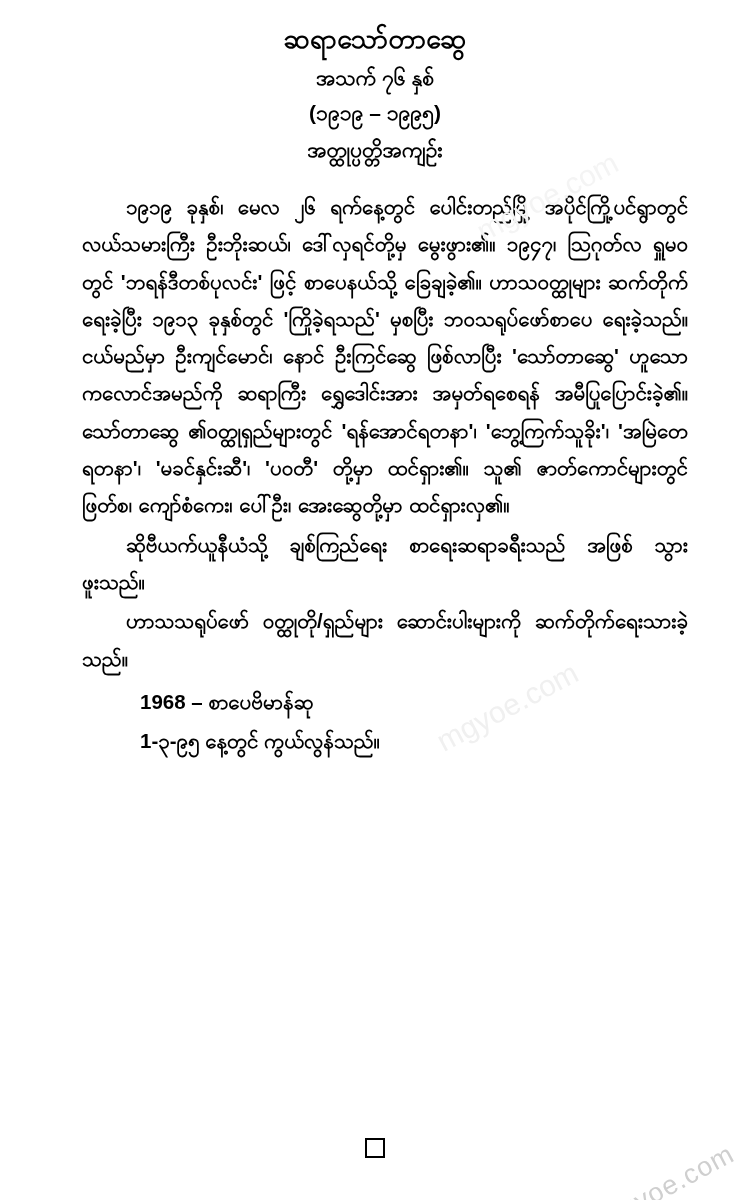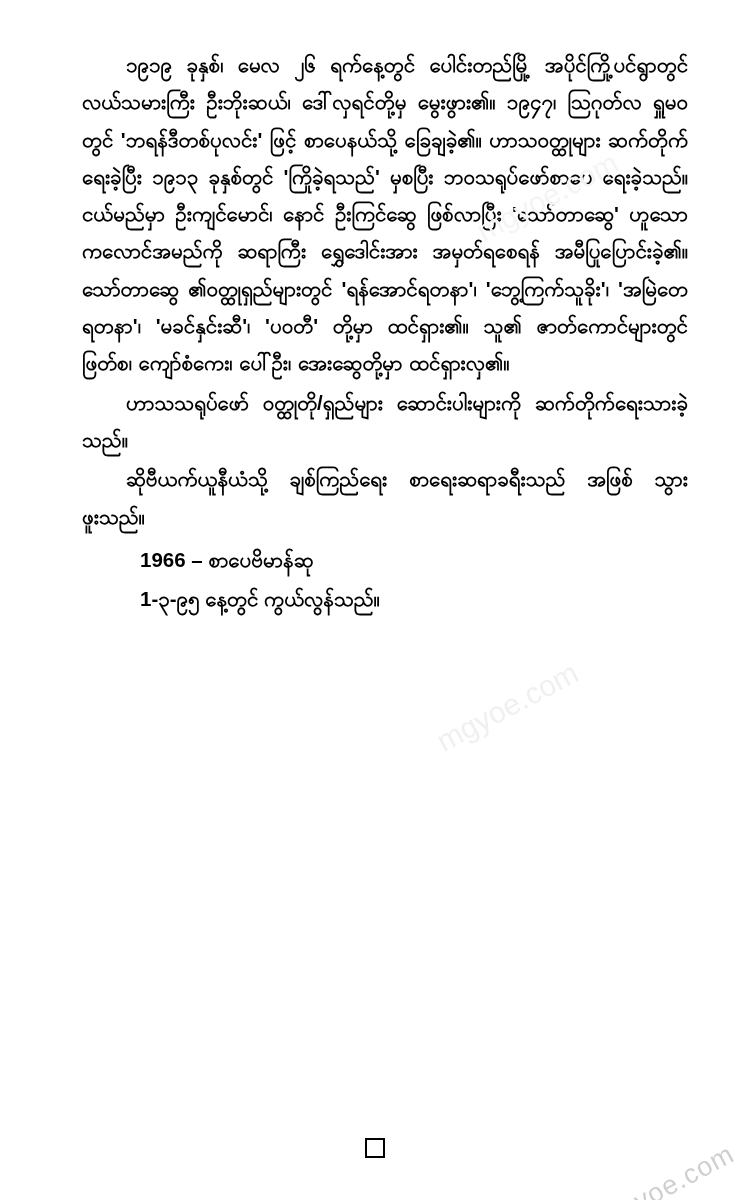--- a/index.html
+++ b/index.html
@@ -117,27 +117,33 @@
   }
 </style>
 </head>
 <body>
 
 <div class="page">
 
   <div class="watermark-faint2">mgyoe.com</div>
   <div class="watermark-faint">mgyoe.com</div>
 
+  <div class="header">
+    <div class="doc-title">ဆရာသော်တာဆွေ</div>
+    <div class="subtitle">အသက် ၇၆ နှစ်</div>
+    <div class="years">(၁၉၁၉ – ၁၉၉၅)</div>
+    <div class="section-label">အတ္ထုပ္ပတ္တိအကျဉ်း</div>
+  </div>
 
   <div class="body-text">
     <p class="para">၁၉၁၉ ခုနှစ်၊ မေလ ၂၆ ရက်နေ့တွင် ပေါင်းတည်မြို့ အပိုင်ကြို့ပင်ရွာတွင် လယ်သမားကြီး ဦးဘိုးဆယ်၊ ဒေါ်လှရင်တို့မှ မွေးဖွား၏။ ၁၉၄၇၊ သြဂုတ်လ ရှူမဝတွင် 'ဘရန်ဒီတစ်ပုလင်း' ဖြင့် စာပေနယ်သို့ ခြေချခဲ့၏။ ဟာသဝတ္ထုများ ဆက်တိုက်ရေးခဲ့ပြီး ၁၉၁၃ ခုနှစ်တွင် 'ကြိုခဲ့ရသည်' မှစပြီး ဘဝသရုပ်ဖော်စာပေ ရေးခဲ့သည်။ ငယ်မည်မှာ ဦးကျင်မောင်၊ နောင် ဦးကြင်ဆွေ ဖြစ်လာပြီး 'သော်တာဆွေ' ဟူသော ကလောင်အမည်ကို ဆရာကြီး ရွှေဒေါင်းအား အမှတ်ရစေရန် အမီပြုပြောင်းခဲ့၏။ သော်တာဆွေ ၏ဝတ္ထုရှည်များတွင် 'ရန်အောင်ရတနာ'၊ 'ဘွေ့ကြက်သူခိုး'၊ 'အမြဲတေ ရတနာ'၊ 'မခင်နှင်းဆီ'၊ 'ပဝတီ' တို့မှာ ထင်ရှား၏။ သူ၏ ဇာတ်ကောင်များတွင် ဖြတ်စ၊ ကျော်စံကေး၊ ပေါ်ဦး၊ အေးဆွေတို့မှာ ထင်ရှားလှ၏။</p>
+    <p class="para">ဆိုဗီယက်ယူနီယံသို့ ချစ်ကြည်ရေး စာရေးဆရာခရီးသည် အဖြစ် သွားဖူးသည်။</p>
     <p class="para">ဟာသသရုပ်ဖော် ဝတ္ထုတို/ရှည်များ ဆောင်းပါးများကို ဆက်တိုက်ရေးသားခဲ့သည်။</p>
-    <p class="para">ဆိုဗီယက်ယူနီယံသို့ ချစ်ကြည်ရေး စာရေးဆရာခရီးသည် အဖြစ် သွားဖူးသည်။</p>
 
     <ul class="list">
-      <li>1966 – စာပေဗိမာန်ဆု</li>
+      <li>1968 – စာပေဗိမာန်ဆု</li>
       <li>1-၃-၉၅ နေ့တွင် ကွယ်လွန်သည်။</li>
     </ul>
   </div>
 
   <div class="end-mark"></div>
   <div class="watermark">mgyoe.com</div>
 </div>
 
 </body></html>

